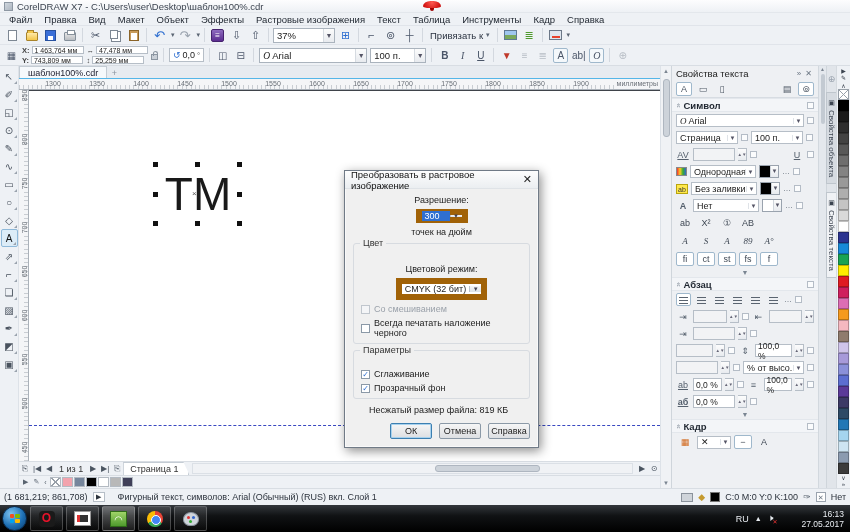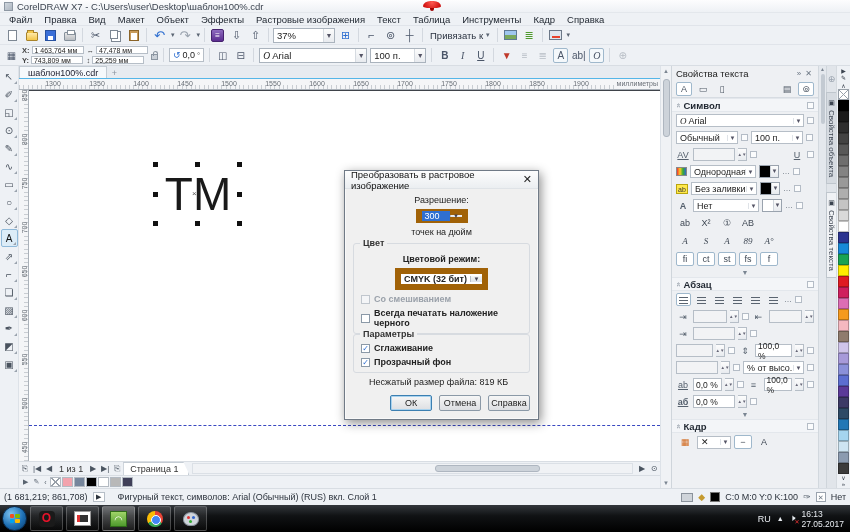--- a/index.html
+++ b/index.html
@@ -166,35 +166,35 @@
   .task.active{background:linear-gradient(rgba(255,255,255,.32),rgba(255,255,255,.10));}
   .ti-opera{width:16px;height:16px;border-radius:4px;background:#1a1a1a;color:#e8132a;font-weight:bold;font-size:12px;text-align:center;line-height:15px;}
   .ti-photo{width:17px;height:15px;background:#fff;border:1px solid #999;position:relative;}
   .ti-photo:after{content:"";position:absolute;left:2px;top:3px;width:11px;height:7px;background:linear-gradient(90deg,#d33 30%,#333 30%);}
   .ti-corel{width:17px;height:16px;background:linear-gradient(#9fd468,#4f9b2d);border:1px solid #2f6b18;color:#fff;font-size:10px;text-align:center;line-height:15px;}
   .ti-chrome{width:16px;height:16px;border-radius:50%;background:conic-gradient(#ea4335 0 33%,#34a853 33% 66%,#fbbc05 66% 100%);position:relative;}
   .ti-chrome:after{content:"";position:absolute;left:4px;top:4px;width:8px;height:8px;border-radius:50%;background:#4285f4;border:1.5px solid #fff;}
   .ti-paint{width:16px;height:14px;border-radius:50% 50% 45% 45%;background:#cfd4da;border:1px solid #8a929c;position:relative;}
   .ti-paint:after{content:"";position:absolute;left:3px;top:3px;width:3px;height:3px;border-radius:50%;background:#d33;box-shadow:5px 0 0 #36c,2px 4px 0 #3a3;}
   .tray{margin-left:auto;display:flex;align-items:center;gap:6px;color:#e8ecf1;font-size:9px;padding-right:4px;}
-  .tray .clock{text-align:left;font-size:8.5px;line-height:10px;}
+  .tray .clock{text-align:right;font-size:8.5px;line-height:10px;margin-left:22px;}
   .spk{position:relative;font-size:9px;}
   .spk:after{content:"✕";position:absolute;right:-4px;bottom:-1px;color:#e33;font-size:6px;}
 
   
   .dialog{position:absolute;left:344px;top:170px;width:195px;background:#f0f0f0;border:1px solid #707a86;box-shadow:0 0 0 1px rgba(255,255,255,.6) inset,2px 3px 10px rgba(0,0,0,.45);z-index:50;}
   .dlg-title{height:18px;display:flex;align-items:center;padding:0 6px;background:linear-gradient(#fdfdfd,#ebeef1);border-bottom:1px solid #dfe3e7;font-size:9.5px;color:#111;}
   .dlg-close{margin-left:auto;font-size:11px;color:#222;font-weight:bold;}
   .dlg-body{padding:6px 8px 8px;}
   .dlg-row{display:flex;align-items:center;gap:4px;margin-bottom:6px;font-size:9px;color:#222;flex-direction:column;}
   .dlg-combo{display:flex;align-items:center;background:#fff;border:6px solid #a16207;height:14px;}
   .dlg-combo .cval{padding:0 3px;font-size:9px;}
   .dlg-combo .cval.hl{background:#2f6fd0;color:#fff;}
   .dlg-combo .cbtn{width:12px;height:100%;background:linear-gradient(#f4f6f8,#dde3e9);border-left:1px solid #b9c2cc;font-size:6px;display:flex;align-items:center;justify-content:center;color:#445;}
-  .gbox{border:1px solid #d7dbe0;border-radius:3px;padding:8px 7px 5px;position:relative;font-weight:bold;}
+  .gbox{border:1px solid #d7dbe0;border-radius:3px;padding:18px 7px 5px;margin-bottom:6px;position:relative;}
   .gbox .leg{position:absolute;top:-6px;left:6px;background:#f0f0f0;padding:0 3px;font-size:9px;color:#333;}
   .chk{display:flex;align-items:center;gap:4px;font-size:9px;color:#222;margin-top:4px;}
   .chk.dis{color:#9aa1aa;}
   .chk .bx{width:9px;height:9px;border:1px solid #8b99a7;background:#fff;font-size:8px;line-height:8px;text-align:center;color:#2f6fd0;flex:0 0 auto;}
   .chk.dis .bx{border-color:#c0c6cd;background:#f4f5f7;}
   .filesize{font-size:9px;color:#222;margin:4px 16px 8px;}
   .btnrow{display:flex;justify-content:flex-end;gap:7px;}
   .dlg-btn{min-width:42px;height:16px;font-size:9px;color:#222;background:linear-gradient(#f6f6f6,#dddfe2);border:1px solid #8b99a7;border-radius:2px;}
   .dlg-btn.def{border-color:#3c7fb1;box-shadow:0 0 0 1px #a8d2ee inset;}
 </style>
@@ -512,21 +512,21 @@
         <div class="dk-row">
           <span class="dk-combo">
             <span class="cval"><i style="font-family:'Liberation Serif',serif;">O</i> <span>Arial</span></span>
             <span class="cbtn">▼</span>
           </span>
           <span class="mini-chk"></span>
         </div>
 
         <div class="dk-row">
           <span class="dk-combo" style="max-width:62px;">
-            <span class="cval">Обычный</span>
+            <span class="cval">Страница</span>
             <span class="cbtn">▼</span>
           </span>
           <span class="mini-chk"></span>
           <span class="dk-combo" style="max-width:52px;">
             <span class="cval">100 п.</span>
             <span class="cbtn">▼</span>
           </span>
           <span class="mini-chk"></span>
         </div>
 

